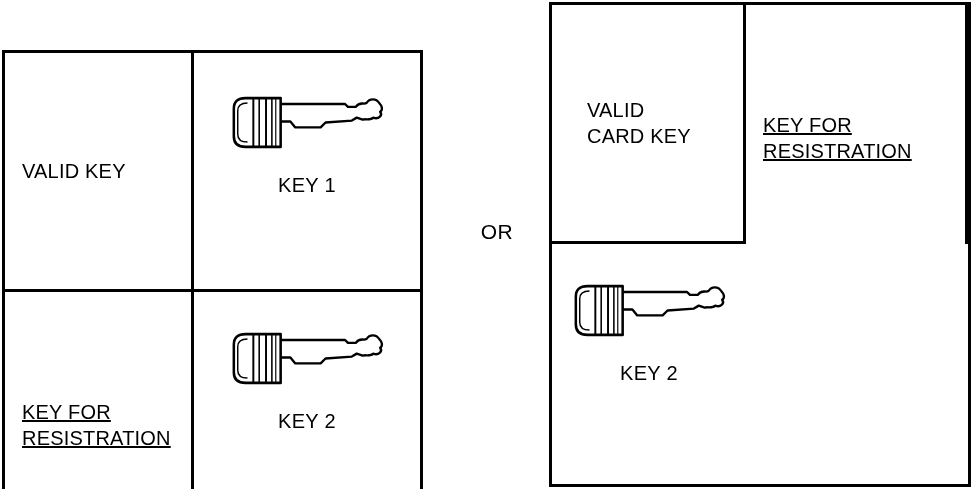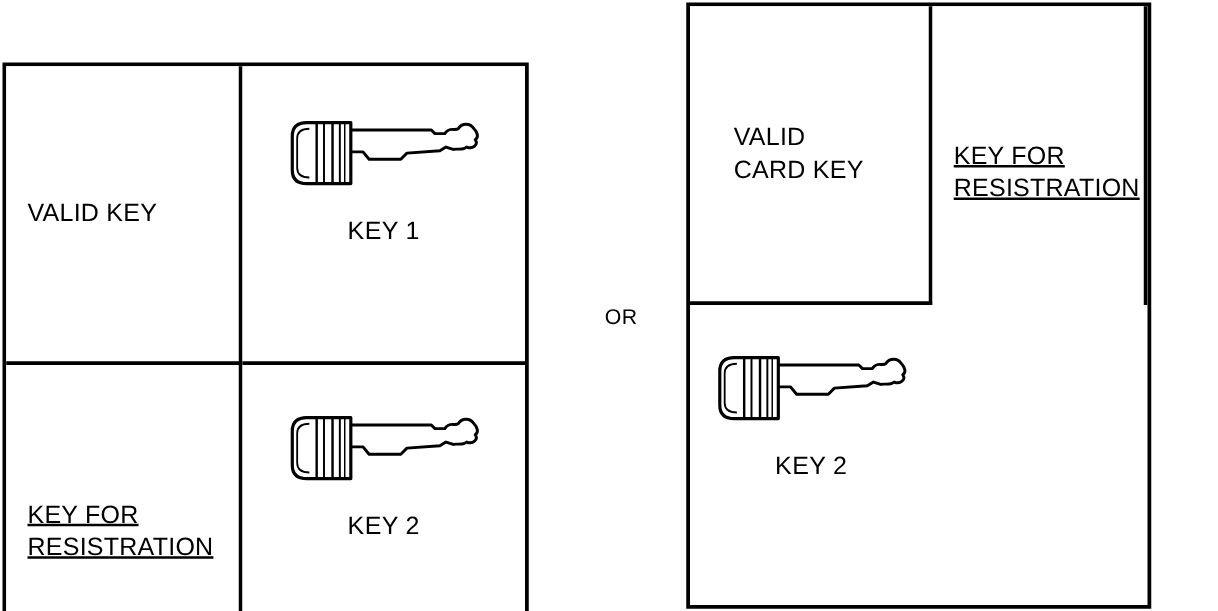--- a/index.html
+++ b/index.html
@@ -10,21 +10,21 @@
     color:#000;
   }
   .diagram { position:relative; width:974px; height:489px; background:#fff; }
 
   .ktable {
     position:absolute; top:2px; height:485px;
     border:3px solid #000; background:#fff;
     display:grid; grid-template-rows:239px 1fr;
   }
   #table-left  { left:2px;   width:421px; grid-template-columns:189px 1fr;margin-top:48px; }
-  #table-right { left:549px; width:372px; grid-template-columns:194px 1fr; }
+  #table-right { left:549px; width:422px; grid-template-columns:194px 1fr; }
 
   .cell { background:#fff; }
   .cell.r1 { border-bottom:3px solid #000; }
   .cell.lab {
     border-right:3px solid #000;
     display:flex; align-items:center;
     padding-left:17px;
     font-size:20px; line-height:26px; letter-spacing:0.2px;
     white-space:pre-line;
   }
@@ -34,22 +34,22 @@
   .cell.fig {
     display:flex; flex-direction:column;
     align-items:center; justify-content:flex-start;
   }
   .fig.pt42 { padding-top:42px; }
   .fig.pt55 { padding-top:39px; }
   .fig .cap { margin-top:24px; font-size:20px; letter-spacing:0.3px; }
   .fig.card .cap { margin-top:18px; }
 
   .or-label {
-    position:absolute; left:423px; top:244px; width:148px;
-    text-align:center; font-size:17px; letter-spacing:0.5px;
+    position:absolute; left:423px; top:220px; width:148px;
+    text-align:center; font-size:21px; letter-spacing:0.5px;
   }
   .svgdefs { position:absolute; width:0; height:0; overflow:hidden; }
 </style>
 </head>
 <body>
 
 <svg class="svgdefs" aria-hidden="true">
   <defs>
     <symbol id="sym-key" viewBox="0 0 164 56">
 

